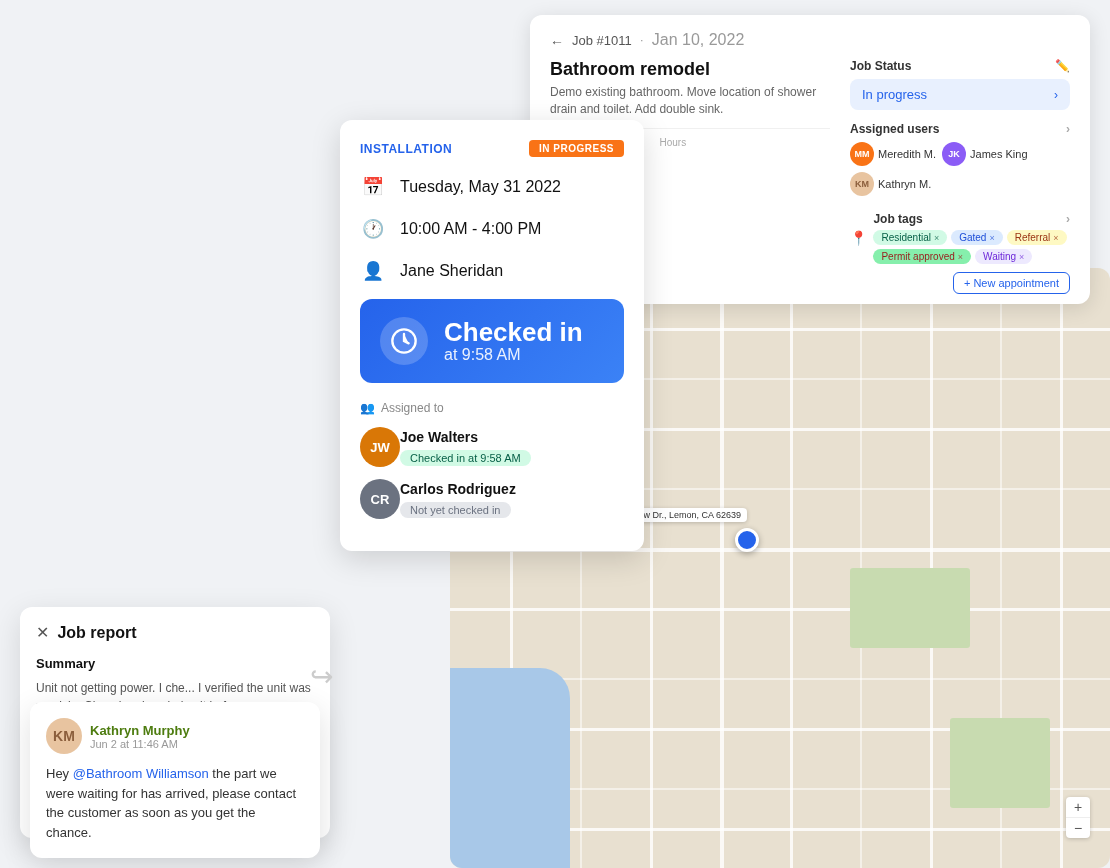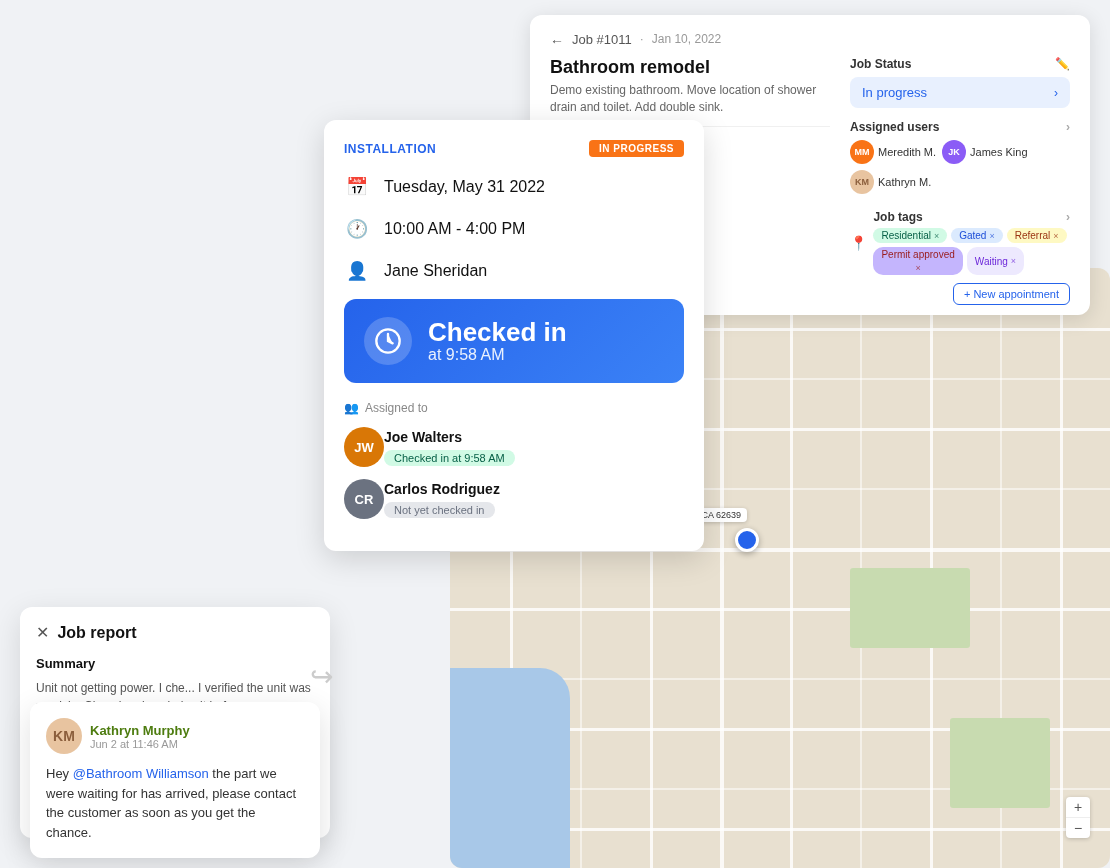--- a/index.html
+++ b/index.html
@@ -112,21 +112,21 @@
       gap: 4px;
       color: #555;
       font-size: 13px;
       cursor: pointer;
     }
     .jd-back-arrow {
       font-size: 14px;
       color: #555;
     }
     .jd-dot { color: #999; font-size: 12px; }
-    .jd-date { color: #999; font-size: 12px; }
+    .jd-date { color: #999; font-size: 16px; }
     .jd-body {
       display: flex;
       gap: 20px;
     }
     .jd-left { flex: 1; }
     .jd-right { width: 220px; }
     .jd-title {
       font-size: 18px;
       font-weight: 700;
       color: #111;
@@ -210,21 +210,21 @@
       font-size: 10px;
       font-weight: 500;
       display: flex;
       align-items: center;
       gap: 3px;
     }
     .tag .x { font-size: 9px; opacity: 0.7; }
     .tag-green { background: #d1fae5; color: #065f46; }
     .tag-blue { background: #dbeafe; color: #1d4ed8; }
     .tag-orange { background: #fef9c3; color: #9a3412; }
-    .tag-red { background: #c4b5fd; color: #991b1b; flex-direction: column; }
+    .tag-red { background: #86efac; color: #991b1b; }
     .tag-purple { background: #ede9fe; color: #6d28d9; }
     .jd-new-appt {
       display: flex;
       align-items: center;
       gap: 4px;
       font-size: 11px;
       color: #2563eb;
       border: 1px solid #2563eb;
       border-radius: 6px;
       padding: 4px 10px;
@@ -240,22 +240,22 @@
       color: #aaa;
       border-top: 1px solid #f0f0f0;
       padding-top: 8px;
       margin-top: 4px;
     }
 
     
     .install-card {
       position: absolute;
       top: 120px;
-      left: 324px;
-      width: 380px;
+      left: 340px;
+      width: 304px;
       background: white;
       border-radius: 12px;
       box-shadow: 0 8px 30px rgba(0,0,0,0.15);
       padding: 20px;
       z-index: 10;
     }
     .install-header {
       display: flex;
       align-items: center;
       justify-content: space-between;

